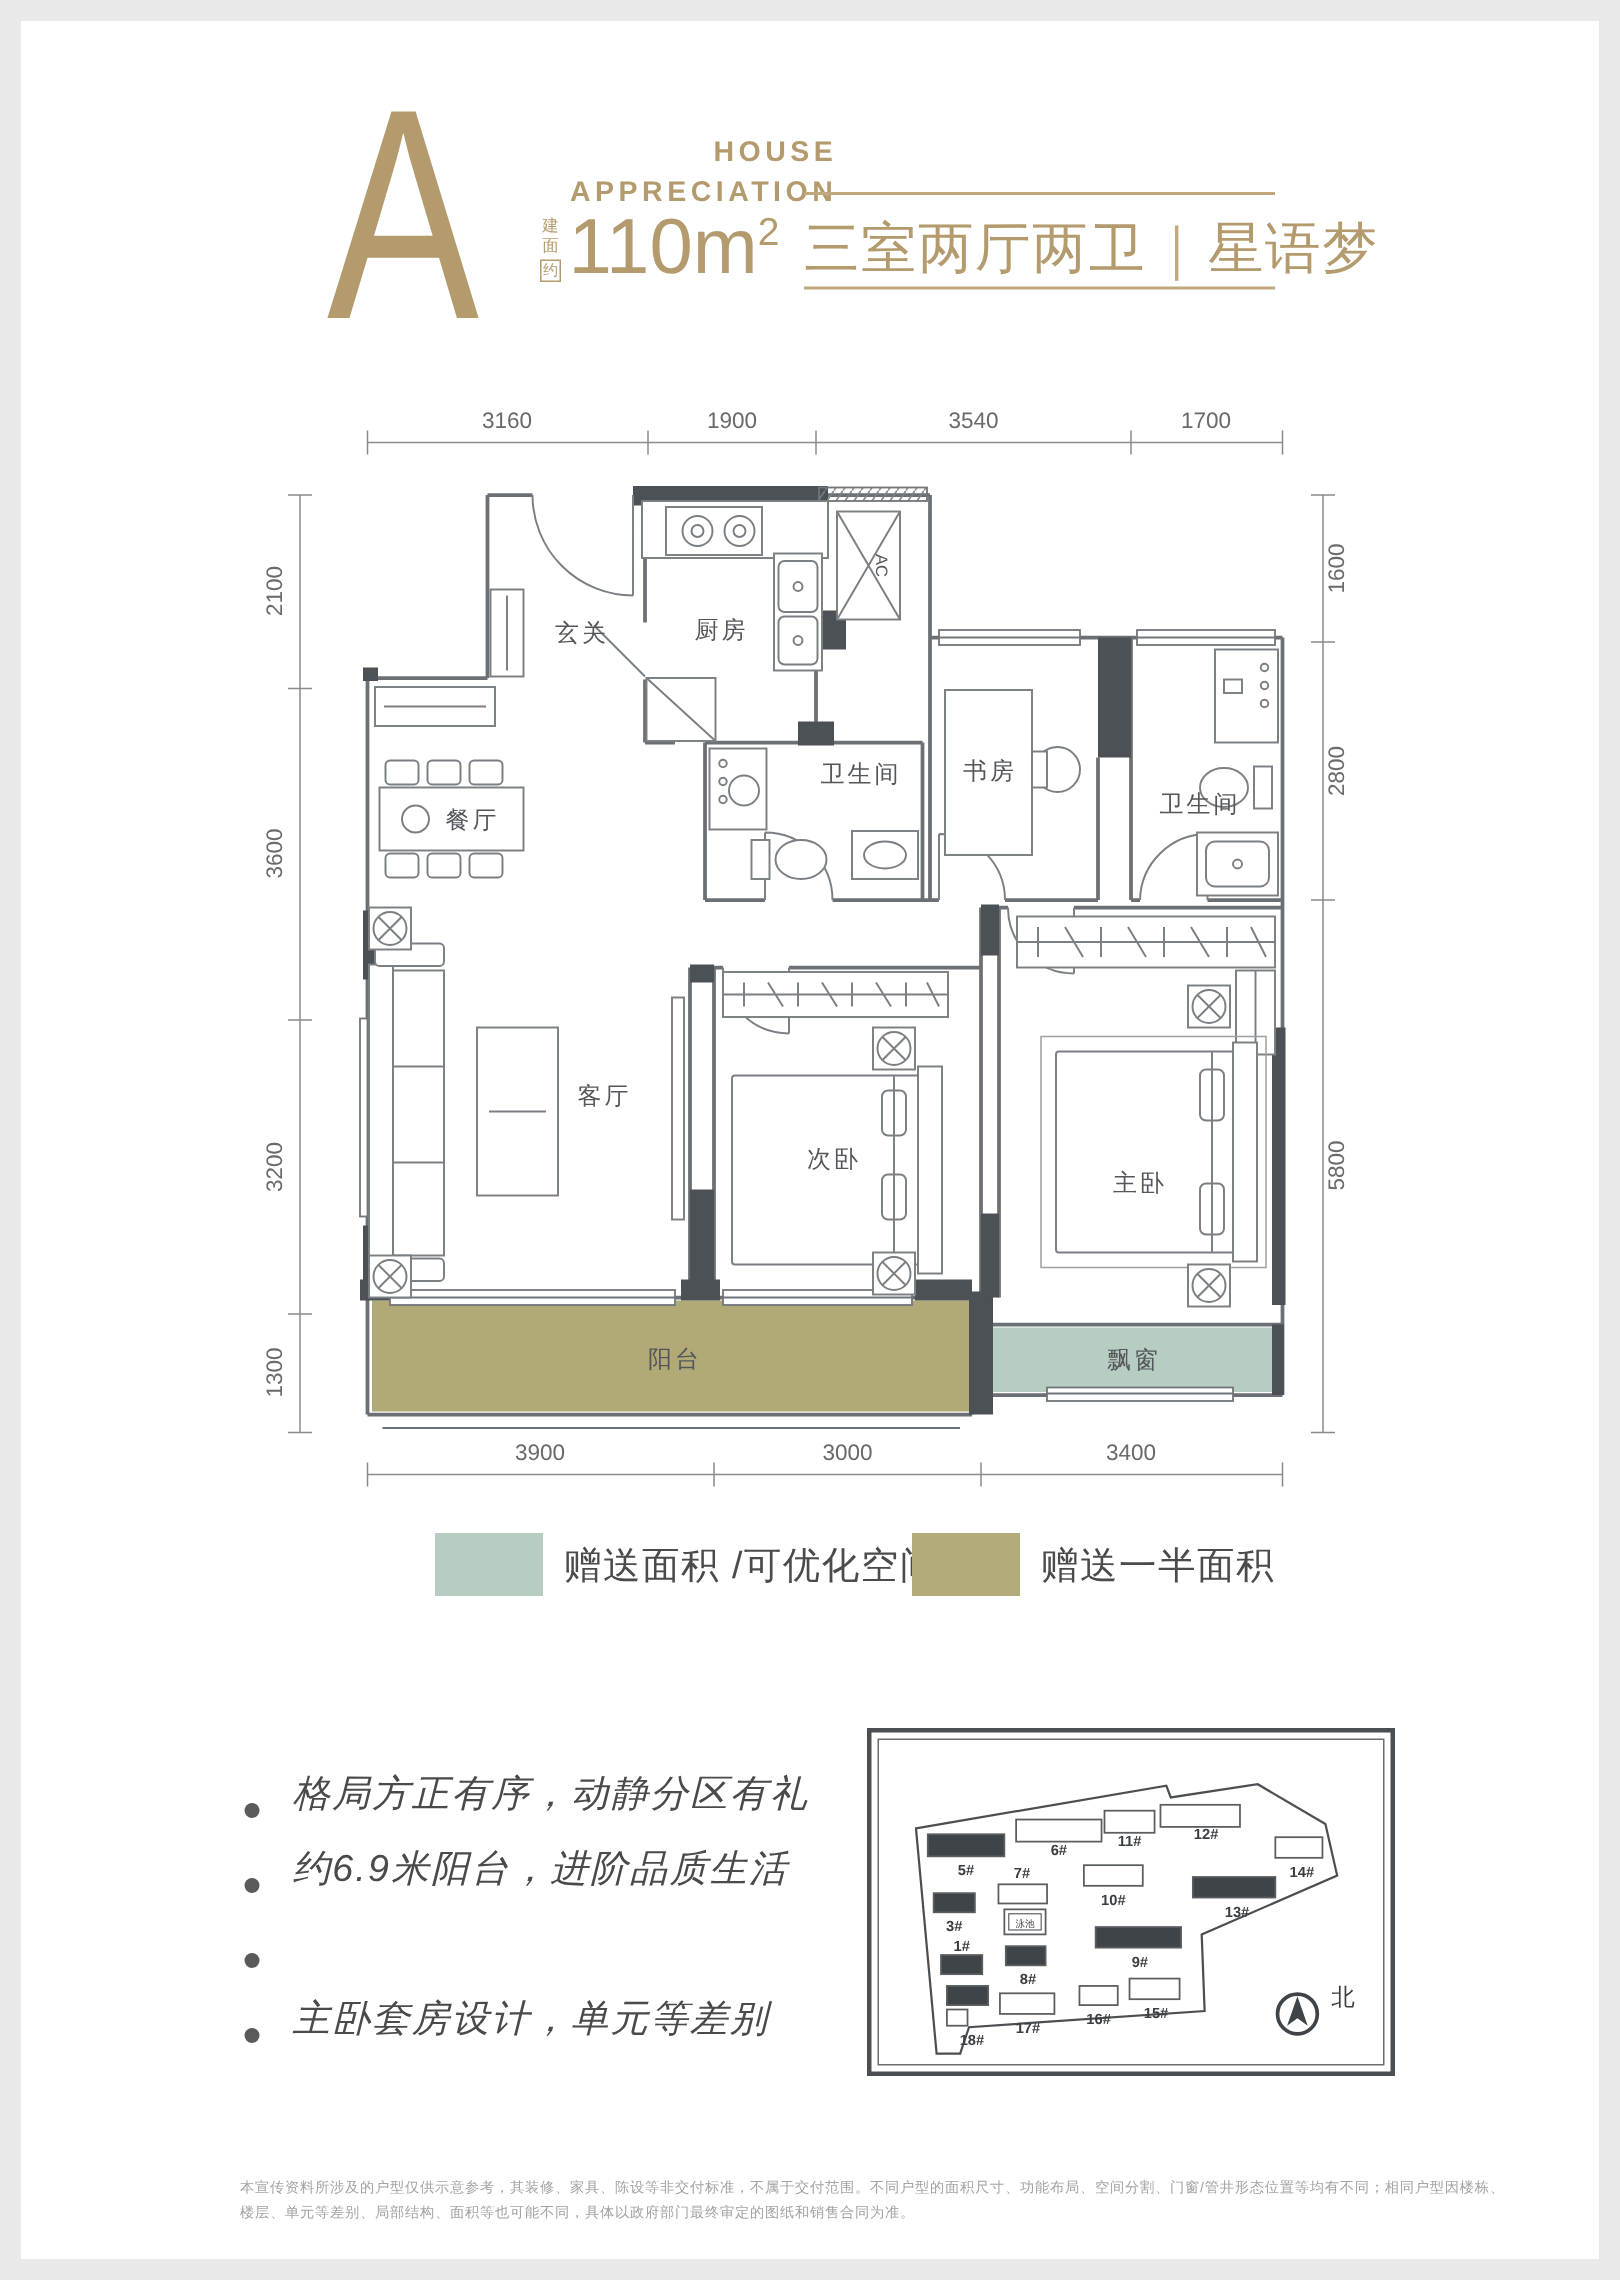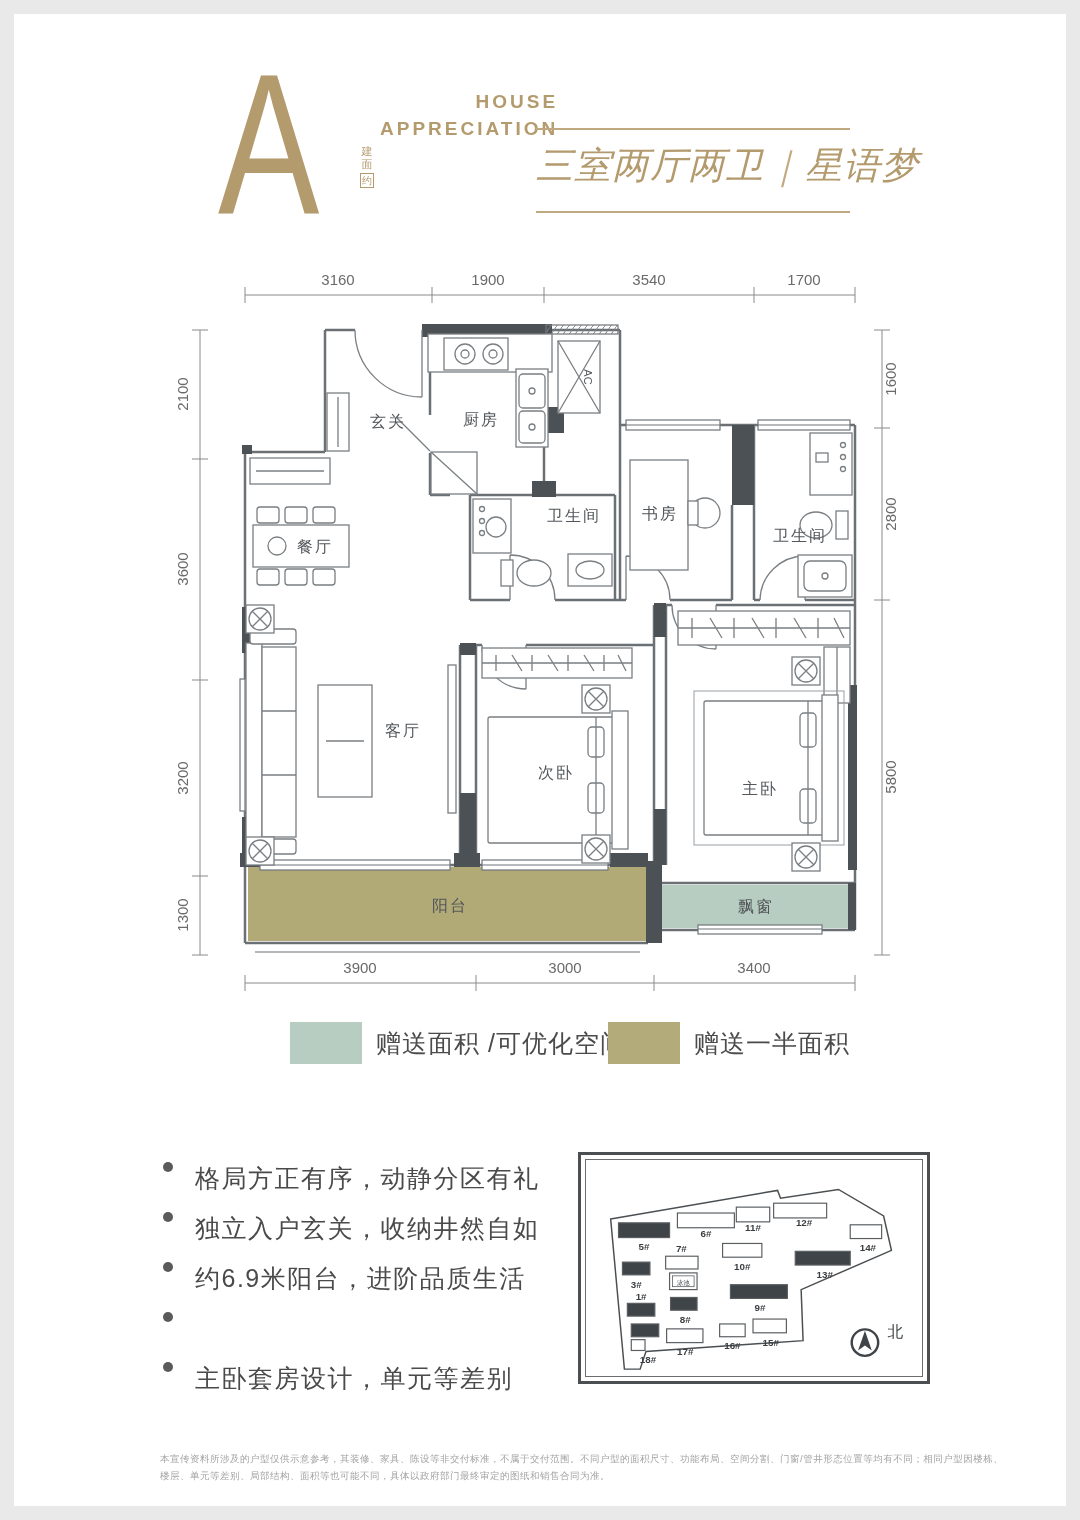--- a/index.html
+++ b/index.html
@@ -10,30 +10,30 @@
     color:#b49b6e;transform:scaleX(.76);transform-origin:left top;letter-spacing:0;}
   .tagline{position:absolute;left:380px;top:88px;color:#b49b6e;font-weight:bold;font-size:19px;
     letter-spacing:3px;line-height:27px;text-align:right;}
   .area-wrap{position:absolute;left:360px;top:139px;display:flex;align-items:flex-start;color:#b49b6e;}
   .area-prefix{display:flex;flex-direction:column;align-items:center;margin-right:5px;margin-top:6px;}
   .area-prefix .ch{font-size:11px;line-height:13px;color:#b49b6e;}
   .area-prefix .boxed{font-size:10px;line-height:13px;border:1px solid #b49b6e;padding:0 1px;margin-top:2px;}
   .area-value{font-size:52px;font-weight:500;line-height:52px;color:#b49b6e;}
   .area-value sup{font-size:26px;vertical-align:top;line-height:30px;}
   .title-block{position:absolute;left:536px;top:128px;width:314px;border-top:2px solid #bfa87e;
-    border-bottom:2px solid #bfa87e;padding:11px 0 20px 0;text-align:center;color:#b49b6e;
-    font-size:37px;font-weight:500;letter-spacing:1px;white-space:nowrap;font-style:italic;}
+    border-bottom:2px solid #bfa87e;padding:11px 0 0 0;text-align:center;color:#b49b6e;
+    font-size:37px;font-weight:500;letter-spacing:1px;white-space:nowrap;}
   .title-block .sep{font-weight:300;padding:0 2px;color:#c3ab80;}
   
   .legend-item{position:absolute;display:flex;align-items:center;}
   .legend-swatch{width:72px;height:42px;margin-right:14px;}
   .legend-label{font-size:25px;color:#4b4b4b;letter-spacing:1px;}
   
   .features{position:absolute;left:163px;top:1162px;}
-  .feature{display:flex;align-items:flex-start;height:50px;}
+  .feature{display:flex;align-items:flex-end;height:50px;font-style:italic;}
   .feature .dot{width:10px;height:10px;border-radius:50%;background:#5a5a5a;margin-right:22px;flex:0 0 auto;}
   .feature .txt{font-size:25px;color:#4a4a4a;letter-spacing:1.5px;}
   
   .siteplan{position:absolute;left:578px;top:1152px;width:352px;height:232px;border:3px solid #4b4f52;
     background:#fff;box-sizing:border-box;padding:4px;}
   .siteplan-inner{width:100%;height:100%;border:1px solid #6a6e71;box-sizing:border-box;}
   
   .disclaimer{position:absolute;left:115px;top:1450px;width:852px;font-size:9.5px;line-height:17px;
     color:#a3a3a3;letter-spacing:.5px;margin-left:45px;}
   
@@ -54,20 +54,21 @@
     <div>HOUSE</div>
     <div>APPRECIATION</div>
   </div>
 
   <div class="area-wrap">
     <div class="area-prefix">
       <div class="ch">建</div>
       <div class="ch">面</div>
       <div class="boxed">约</div>
     </div>
+    <div class="area-value"><span>110m</span><sup>2</sup></div>
   </div>
 
   <div class="title-block">
     <span>三室两厅两卫</span><span class="sep">｜</span><span>星语梦</span>
   </div>
 
   <svg style="position:absolute;left:160px;top:255px;" width="760" height="745" viewBox="0 0 760 745">
     <defs>
       <pattern id="hatch" width="6" height="9" patternUnits="userSpaceOnUse">
         <path d="M0,9 L6,0" stroke="#7a7f83" stroke-width="1"></path>
@@ -315,24 +316,20 @@
   </div>
   <div class="legend-item" style="left:608px;top:1022px;">
     <div class="legend-swatch" style="background: rgb(179, 172, 122);"></div>
     <div class="legend-label">赠送一半面积</div>
   </div>
 
   <div class="features">
     <div class="feature">
         <span class="dot"></span>
         <span class="txt">格局方正有序，动静分区有礼</span>
-      </div>
-    <div class="feature">
-        <span class="dot"></span>
-        <span class="txt">独立入户玄关，收纳井然自如</span>
       </div>
     <div class="feature">
         <span class="dot"></span>
         <span class="txt">约6.9米阳台，进阶品质生活</span>
       </div>
     <div class="feature">
         <span class="dot"></span>
       </div>
     <div class="feature">
         <span class="dot"></span>

